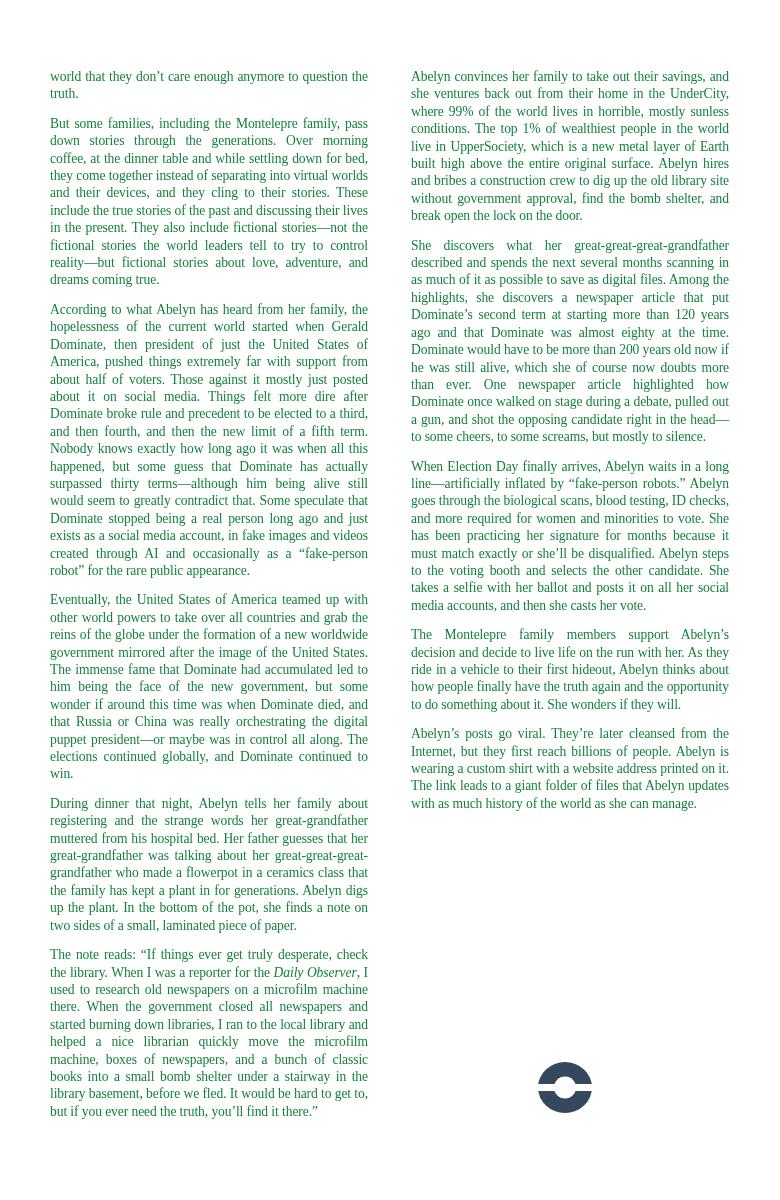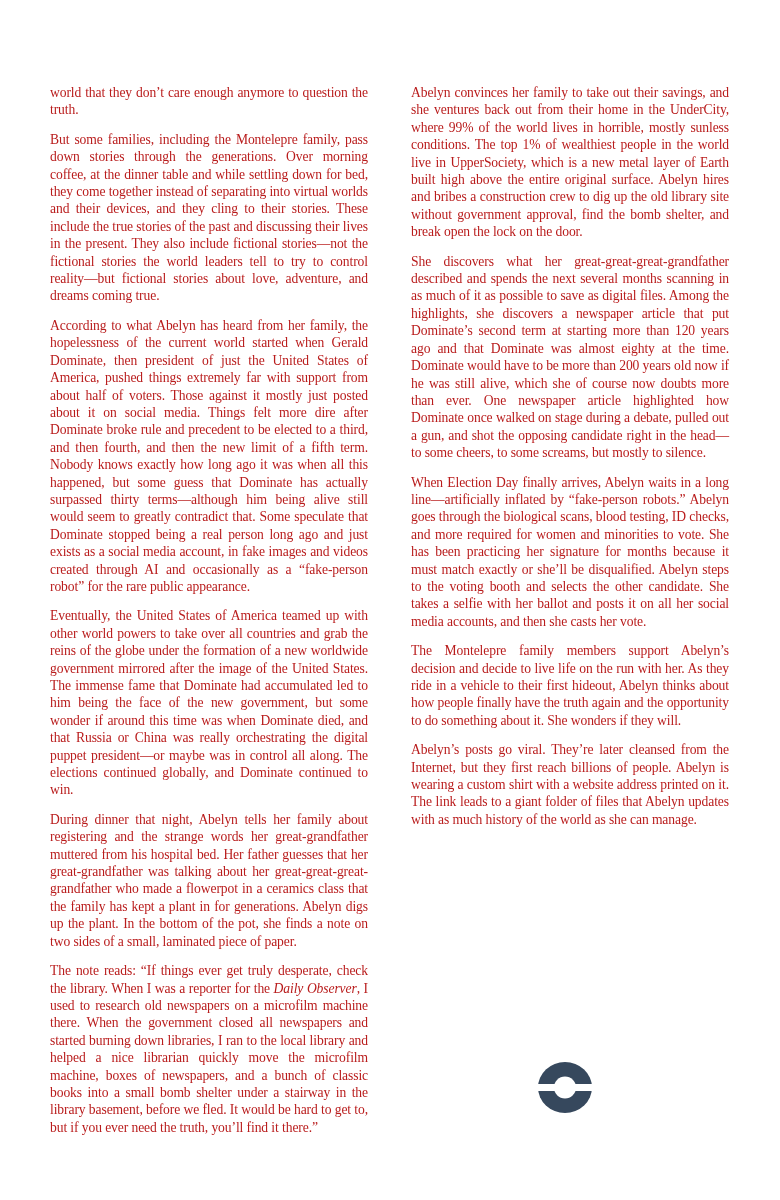--- a/index.html
+++ b/index.html
@@ -10,27 +10,27 @@
   .page {
     position: relative;
     width: 780px;
     height: 1200px;
     background: #ffffff;
     overflow: hidden;
     font-family: "Liberation Serif", serif;
   }
   .col {
     position: absolute;
-    top: 84px;
+    top: 68px;
     width: 318px;
     text-align: justify;
     font-size: 13.6px;
     line-height: 17.4px;
     letter-spacing: -0.1px;
-    color: #b91c1c;
+    color: #15803d;
   }
   .col-left  { left: 50px; }
   .col-right { left: 411px; }
   .col p {
     margin: 0 0 12px 0;
   }
   .col p i { font-style: italic; }
   .logo {
     position: absolute;
     left: 538px;

